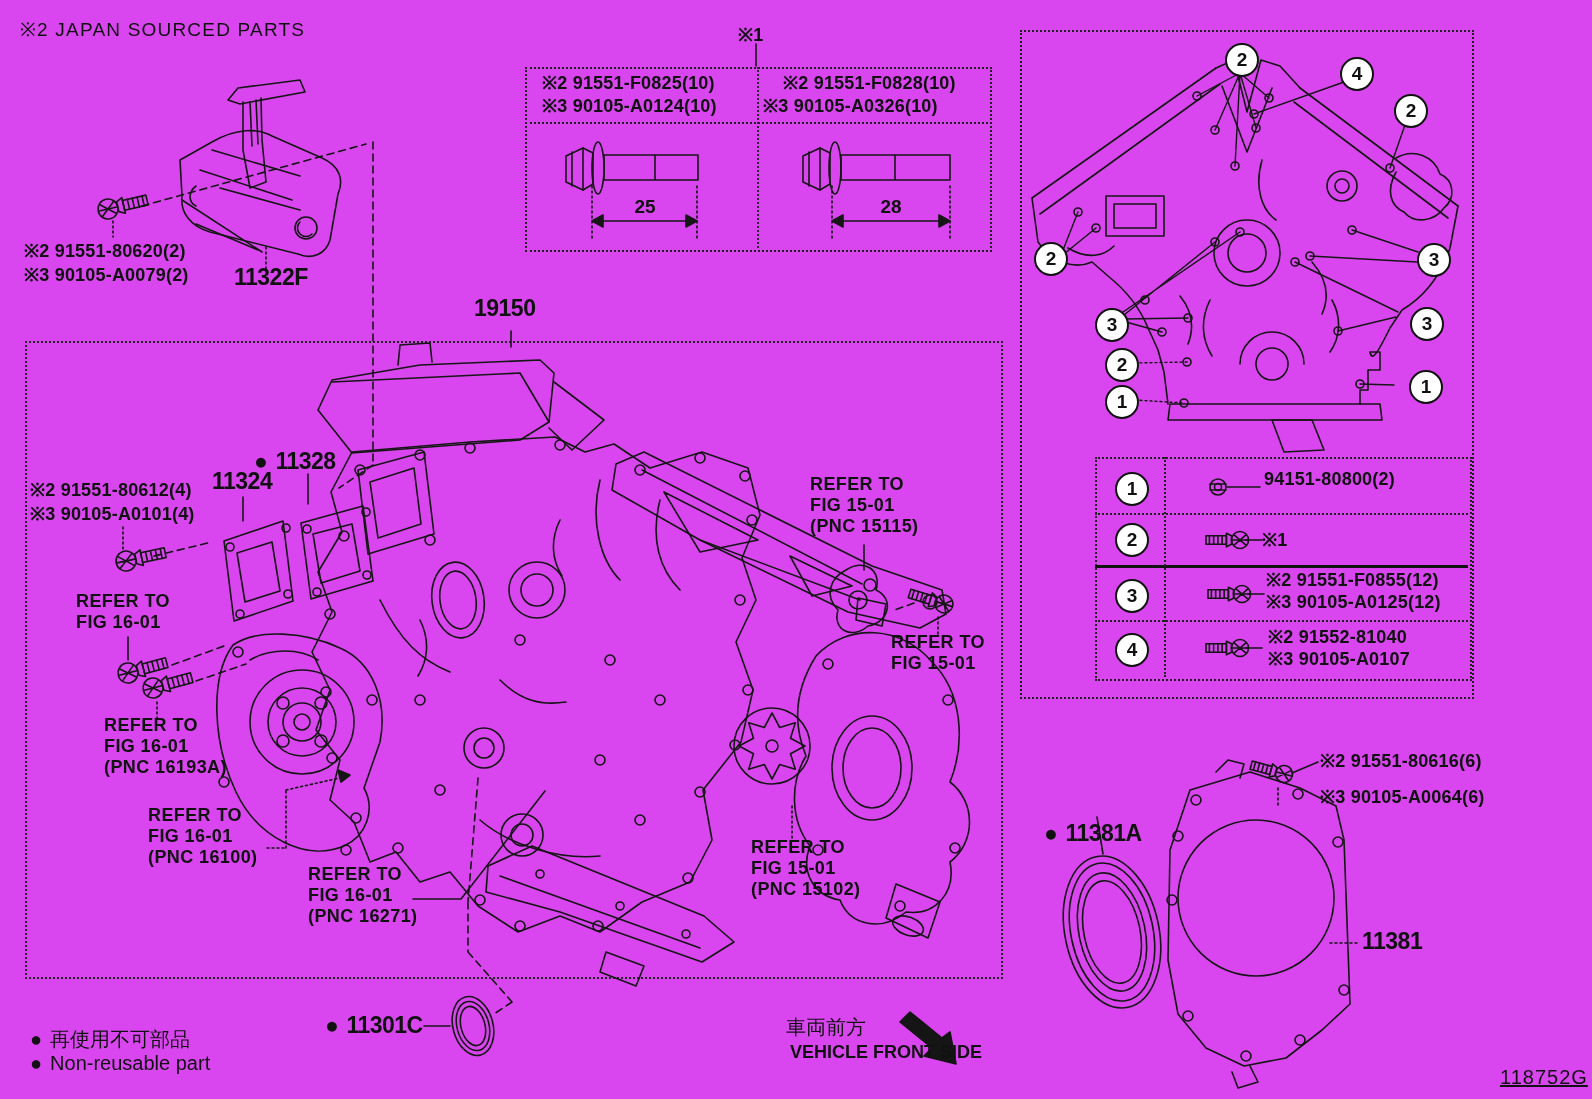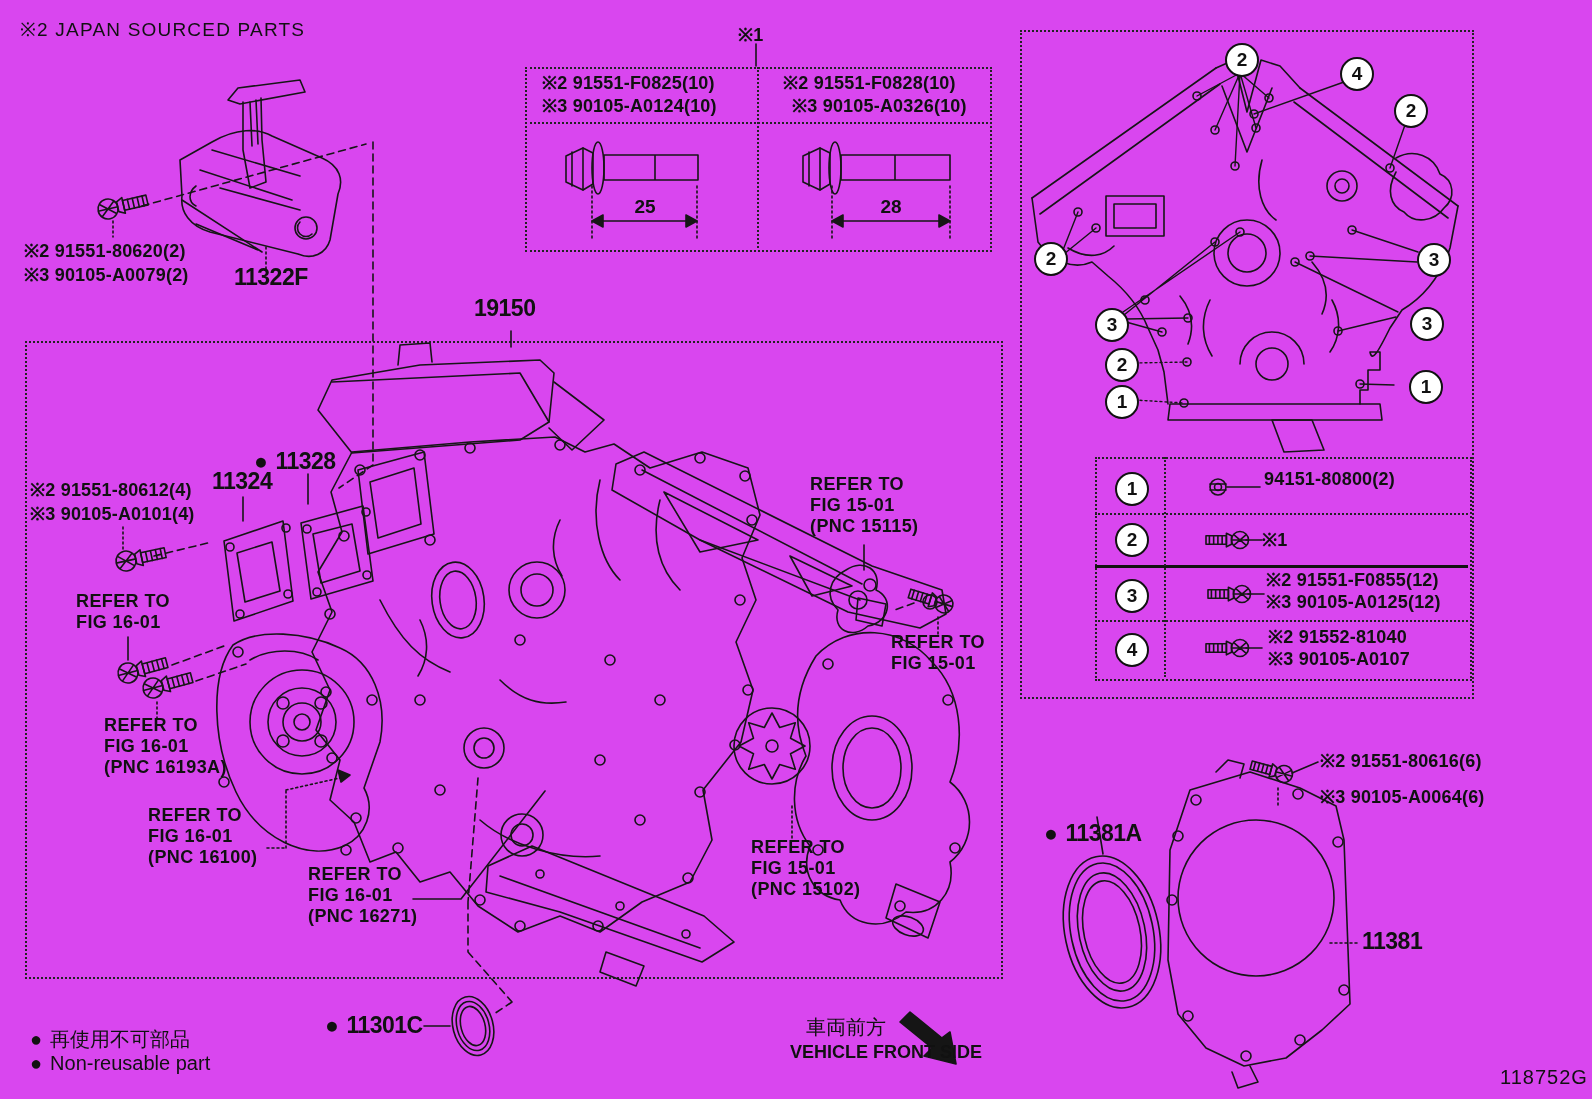--- a/index.html
+++ b/index.html
@@ -330,21 +330,21 @@
   <div class="t note" style="left:20px;top:16px;">※2 JAPAN SOURCED PARTS</div>
 
   <div class="t pn" style="left:24px;top:238px;">※2 91551-80620(2)</div>
   <div class="t pn" style="left:24px;top:262px;">※3 90105-A0079(2)</div>
   <div class="t big" style="left:234px;top:264px;">11322F</div>
 
   <div class="t pn" style="left:738px;top:22px;">※1</div>
   <div class="t pn" style="left:542px;top:70px;">※2 91551-F0825(10)</div>
   <div class="t pn" style="left:542px;top:93px;">※3 90105-A0124(10)</div>
   <div class="t pn" style="left:783px;top:70px;">※2 91551-F0828(10)</div>
-  <div class="t pn" style="left:792px;top:93px;">※3 90105-A0326(10)</div>
+  <div class="t pn" style="left:763px;top:93px;">※3 90105-A0326(10)</div>
   <div class="t dim" style="left:623px;top:196px;width:44px;text-align:center;">25</div>
   <div class="t dim" style="left:869px;top:196px;width:44px;">28</div>
 
   <div class="t big" style="left:474px;top:295px;">19150</div>
 
   <div class="t big" style="left:254px;top:448px;"><span class="bullet">●</span><span>11328</span></div>
   <div class="t big" style="left:212px;top:468px;">11324</div>
   <div class="t pn" style="left:30px;top:477px;">※2 91551-80612(4)</div>
   <div class="t pn" style="left:30px;top:501px;">※3 90105-A0101(4)</div>
 
@@ -406,17 +406,17 @@
   <div class="t pn" style="left:1268px;top:624px;">※2 91552-81040</div>
   <div class="t pn" style="left:1268px;top:646px;">※3 90105-A0107</div>
 
   <div class="t pn" style="left:1320px;top:748px;">※2 91551-80616(6)</div>
   <div class="t pn" style="left:1320px;top:784px;">※3 90105-A0064(6)</div>
   <div class="t big" style="left:1044px;top:820px;"><span class="bullet">●</span><span>11381A</span></div>
   <div class="t big" style="left:1362px;top:928px;">11381</div>
 
   <div class="t jp" style="left:30px;top:1026px;"><span class="bullet">●</span><span>再使用不可部品</span></div>
   <div class="t jp" style="left:30px;top:1052px;"><span class="bullet">●</span><span>Non-reusable part</span></div>
-  <div class="t jp" style="left:806px;top:1014px;">車両前方</div>
+  <div class="t jp" style="left:786px;top:1014px;">車両前方</div>
   <div class="t pn" style="left:790px;top:1042px;letter-spacing:0;">VEHICLE FRONT SIDE</div>
-  <div class="t code" style="left:1500px;top:1066px;">118752G</div>
+  <div class="t code" style="left:1500px;top:1066px;text-decoration:underline;">118752G</div>
 
 </div>
 
 </body></html>

